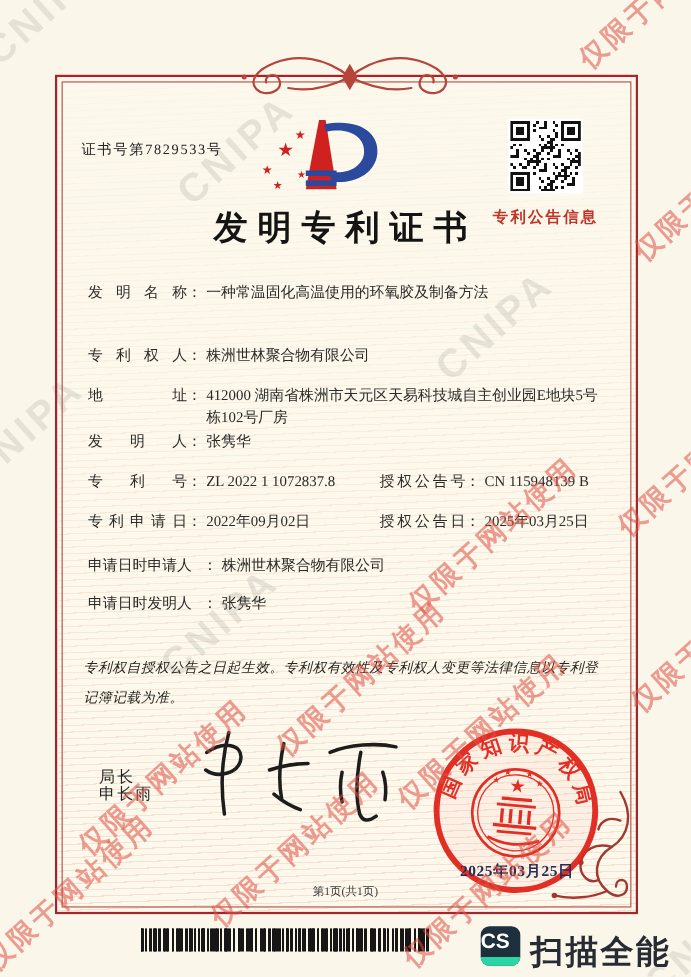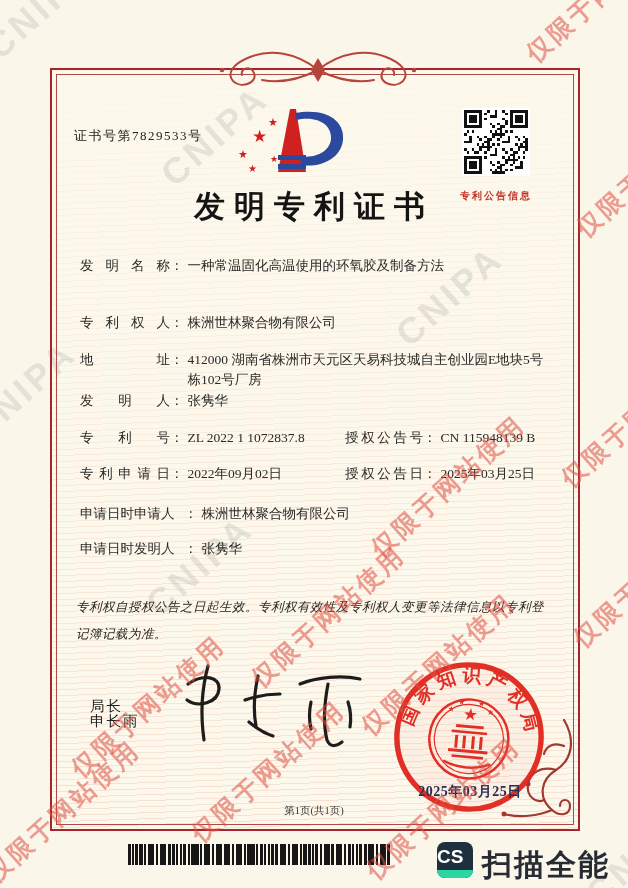--- a/index.html
+++ b/index.html
@@ -15,21 +15,21 @@
 
   
   .frame-outer{position:absolute;left:50px;top:68px;width:530px;height:763px;border:2.5px solid #a6242a;z-index:2;box-sizing:border-box;}
   .frame-inner{position:absolute;left:56px;top:74px;width:518px;height:751px;border:1px solid #b04a46;z-index:2;box-sizing:border-box;}
 
   .abs{position:absolute;}
   .z4{z-index:4;}
 
   .cert-no{left:74px;top:102px;font-size:13px;letter-spacing:1.5px;color:#222;font-weight:500;margin-top:25px;}
   .qr-box{left:462px;top:108px;width:68px;height:68px;background:#fff;padding:2px;box-sizing:border-box;}
-  .qr-caption{left:440px;top:189px;width:112px;text-align:center;font-size:10px;font-weight:700;letter-spacing:2px;color:#c03527;}
+  .qr-caption{left:440px;top:189px;width:112px;text-align:center;font-size:14px;font-weight:700;letter-spacing:2px;color:#c03527;}
   .title{left:0;right:0;top:186px;text-align:center;font-size:31px;font-weight:700;letter-spacing:9px;color:#141414;}
 
   .row{left:80px;font-size:13.5px;color:#2a2a28;line-height:20px;}
   .lbl{display:inline-block;width:90px;text-align:justify;text-align-last:justify;vertical-align:top;}
   .lbl7{display:inline-block;width:104px;vertical-align:top;}
   .colon{display:inline-block;margin-right:4px;vertical-align:top;}
   .val{display:inline-block;vertical-align:top;font-weight:500;}
   .val-wrap{width:360px;}
   .col2{position:absolute;left:265px;top:0;white-space:nowrap;}
   .lblr{display:inline-block;width:78px;text-align:justify;text-align-last:justify;vertical-align:top;}

